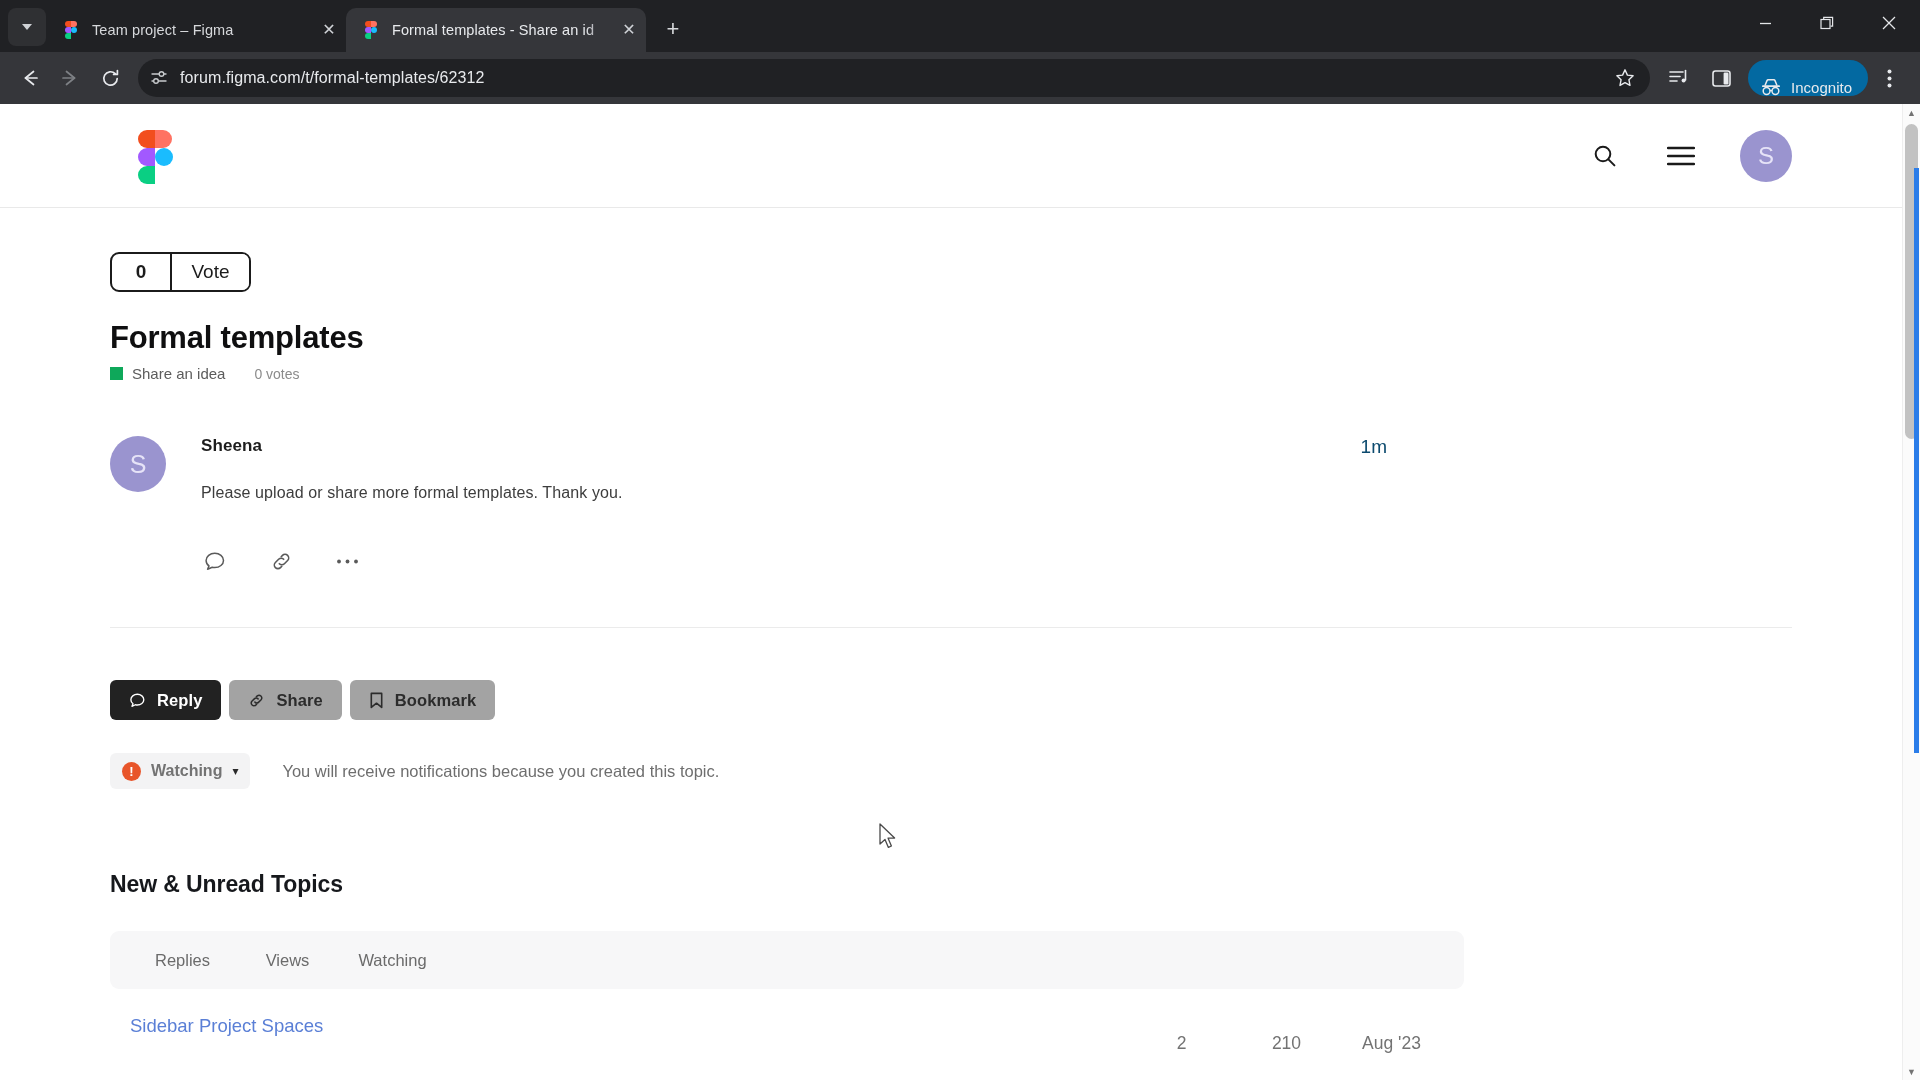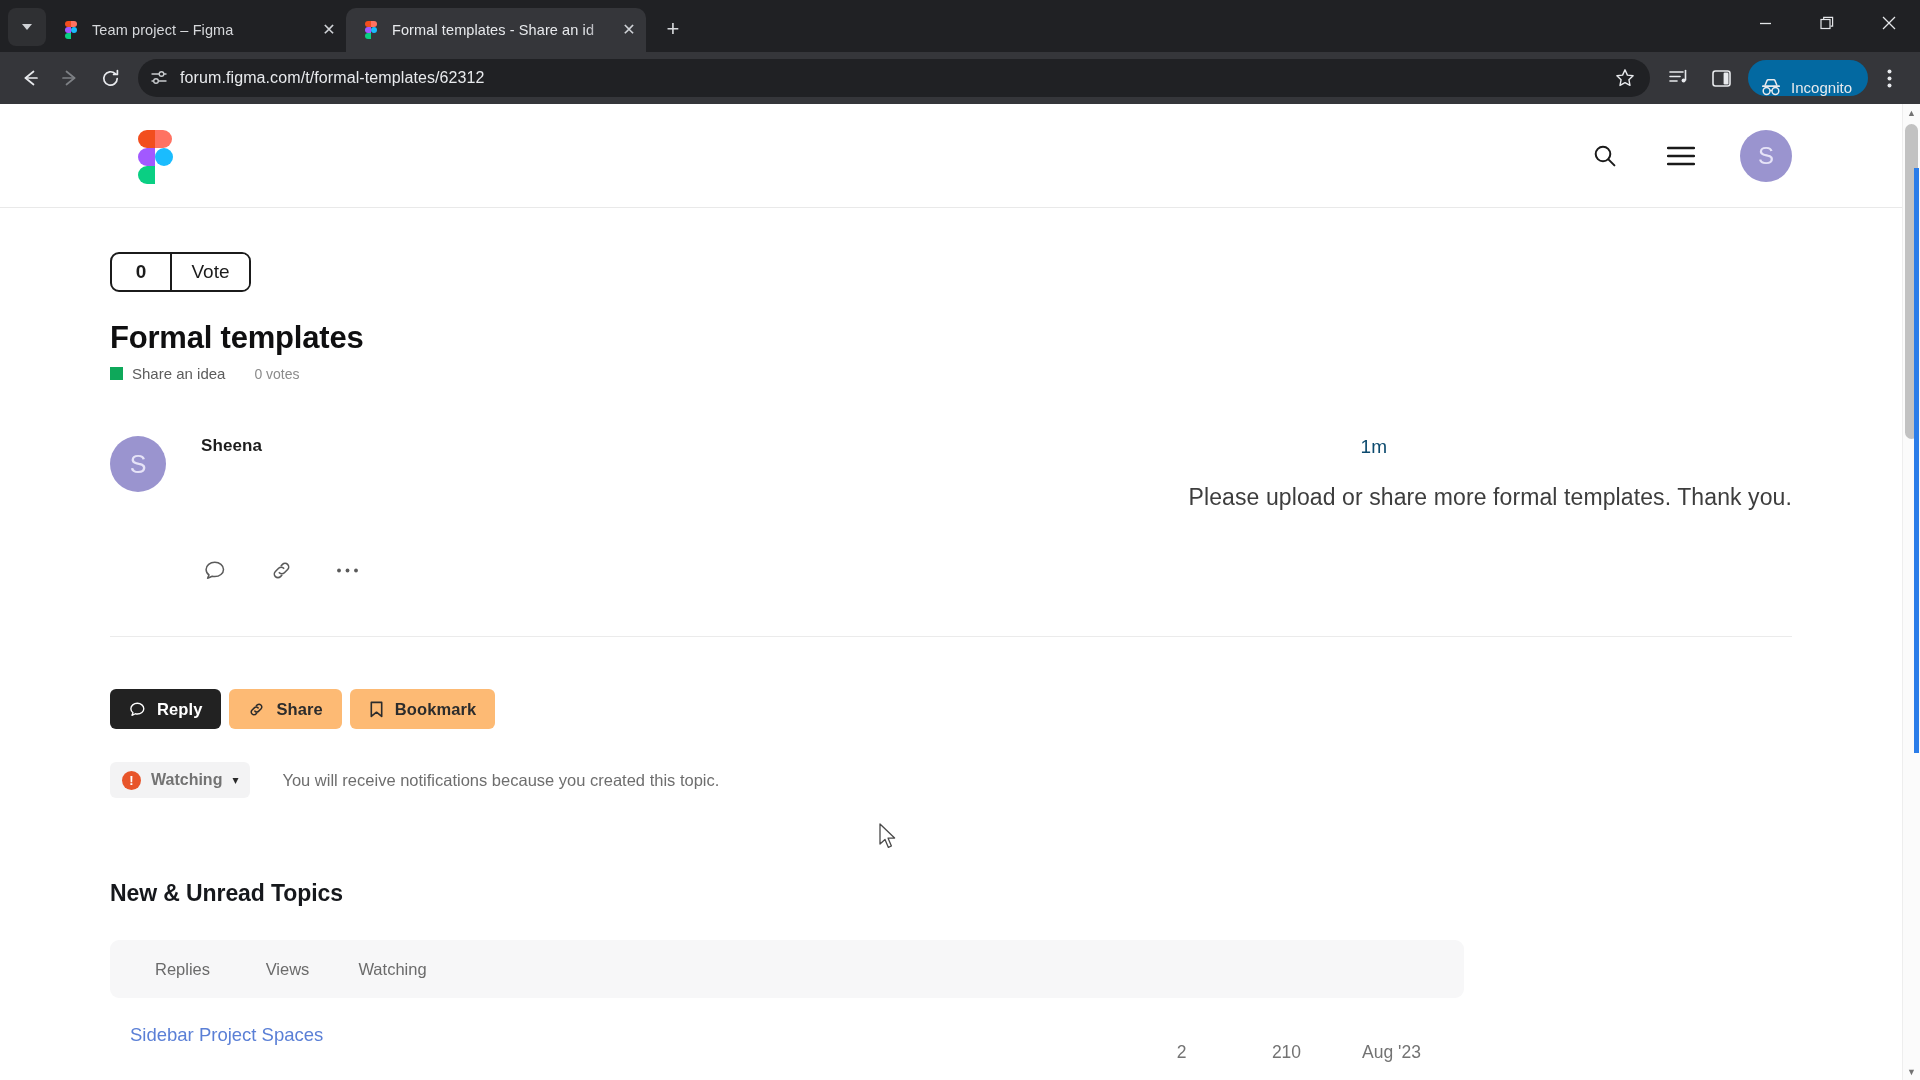--- a/index.html
+++ b/index.html
@@ -124,37 +124,37 @@
   .topic-meta { display:flex; align-items:center; gap:9px; margin-top:9px; }
   .cat-dot { width:13px;height:13px;background:#0ea85a;display:inline-block;flex:0 0 auto; }
   .cat-name { font-size:15px; color:#5c5c5c; }
   .vote-note { font-size:14px; color:#8b8b8b; margin-left:20px; }
 
   .post { display:flex; margin-top:54px; }
   .post-avatar {
     width:56px;height:56px;border-radius:50%;background:#9a94cf;color:#e6e3f7;
     display:flex;align-items:center;justify-content:center;font-size:25px;flex:0 0 auto;
   }
-  .post-body { flex:1 1 auto; padding-left:35px;text-align:right; }
+  .post-body { flex:1 1 auto; padding-left:35px; }
   .post-head { display:flex; align-items:flex-start; }
   .post-author { font-size:17px; font-weight:700; color:#1d1d1d; letter-spacing:.1px; }
   .post-time { font-size:19px; color:#0c4a6e; margin-left:auto; padding-right:405px; }
-  .post-text { font-size:23px; color:#3d3d3d; margin-top:26px; letter-spacing:.1px; }
+  .post-text { font-size:16px; color:#3d3d3d; margin-top:26px; letter-spacing:.1px; }
   .post-actions { display:flex; align-items:center; gap:38px; margin-top:45px; color:#5a5a5a; }
   .pa { width:28px;height:28px;display:flex;align-items:center;justify-content:center; }
 
   .post-divider { height:1px; background:#ebebeb; margin-top:52px; }
 
   .btn-row { display:flex; align-items:center; gap:8px; margin-top:52px; }
   .btn {
     display:inline-flex; align-items:center; gap:11px; height:40px; padding:0 19px;
     border-radius:6px; font-size:16.5px; font-weight:700; letter-spacing:.1px;
   }
   .btn.primary { background:#222222; color:#ffffff; }
-  .btn.ghost { background:#fdba74; color:#2c2c2c; }
+  .btn.ghost { background:#a3a3a3; color:#2c2c2c; }
 
   .watch-row { display:flex; align-items:center; margin-top:33px; }
   .watch-pill {
     display:inline-flex; align-items:center; gap:10px; height:36px; padding:0 12px;
     background:#f3f3f4; border-radius:6px;
   }
   .watch-bell { width:19px;height:19px;border-radius:50%;background:#e8552a;color:#fff;
     display:flex;align-items:center;justify-content:center;font-size:13px;font-weight:700;line-height:1; }
   .watch-label { font-size:16px; font-weight:700; color:#737373; }
   .watch-chev { font-size:12px; color:#2a2a2a; }

